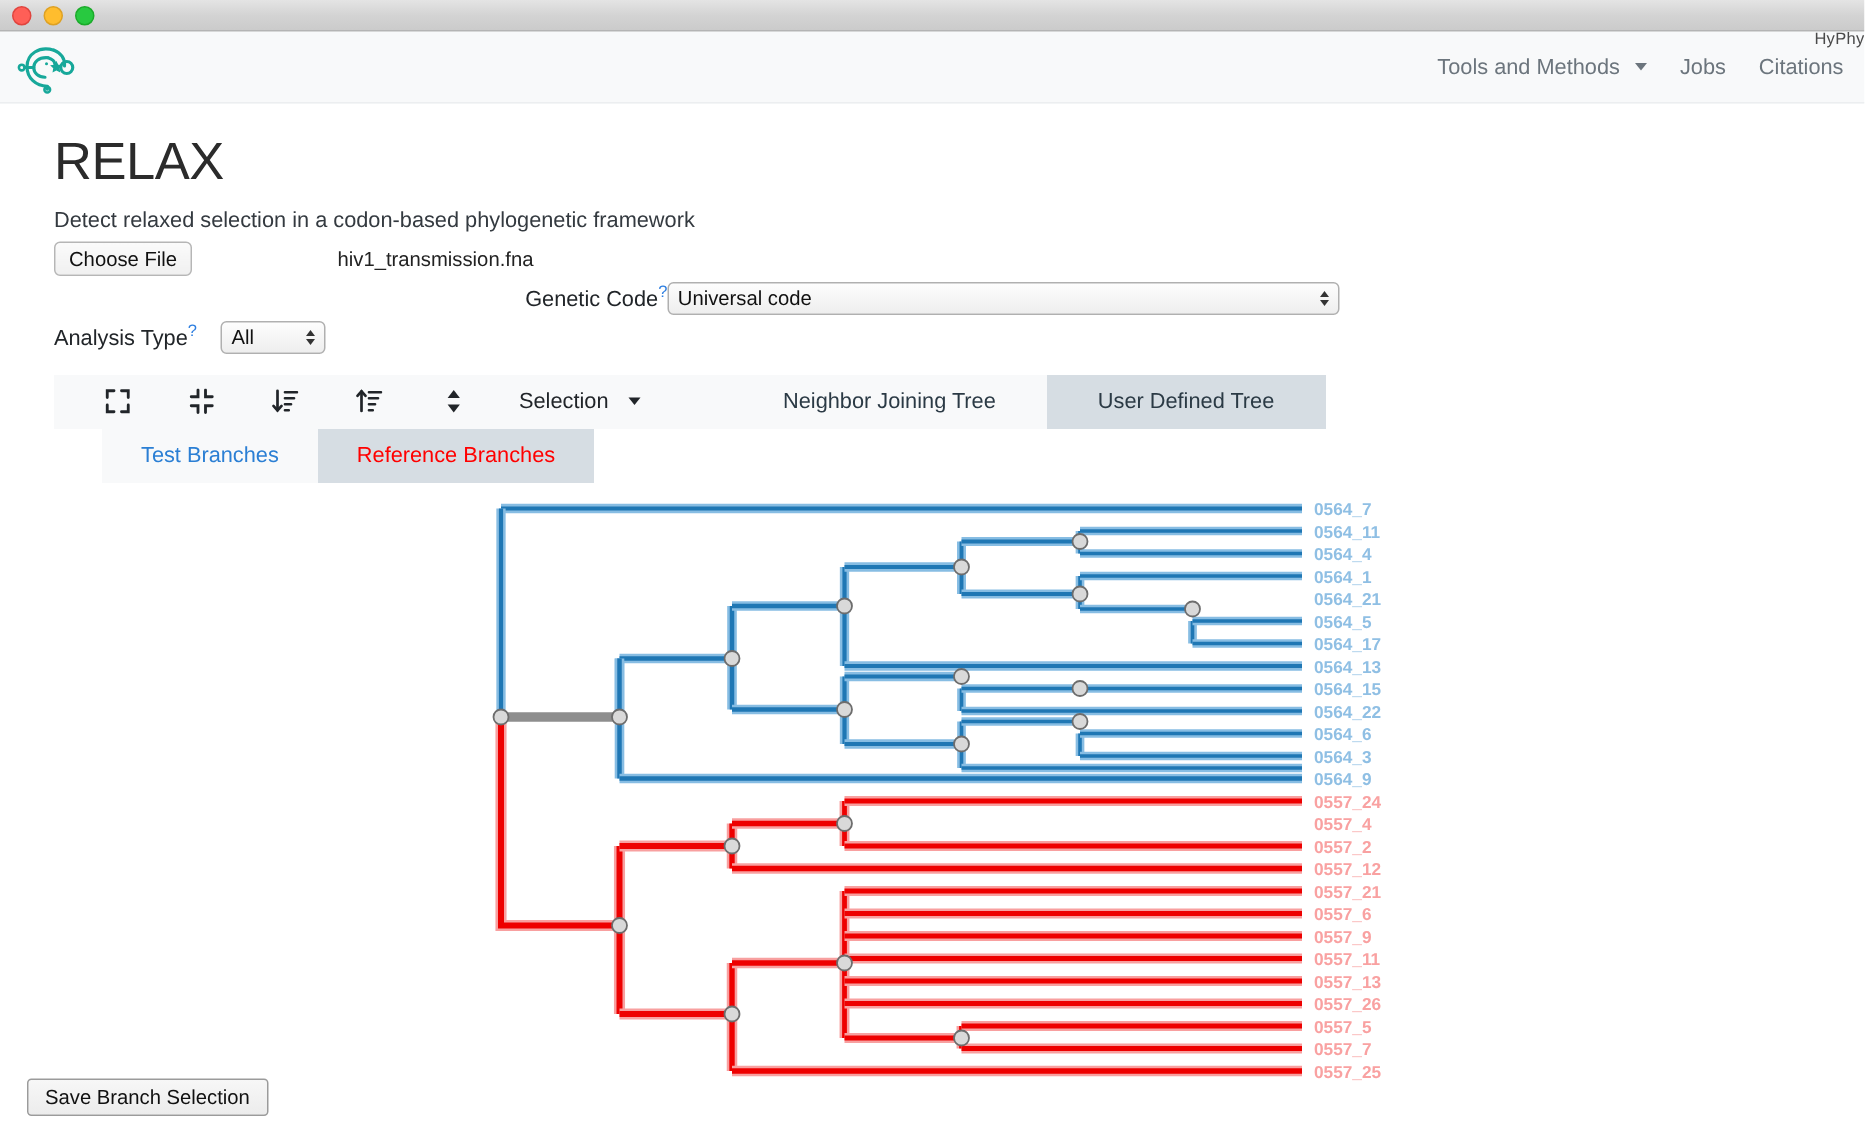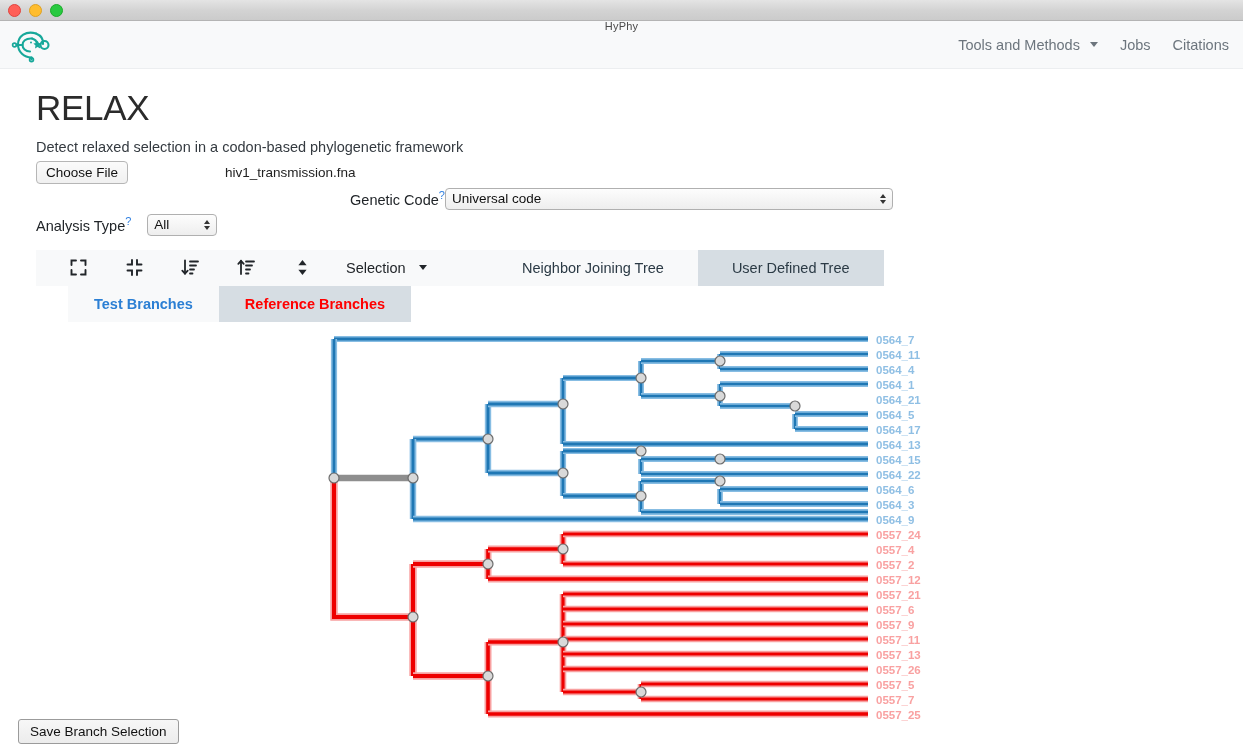--- a/index.html
+++ b/index.html
@@ -17,21 +17,21 @@
     background:linear-gradient(180deg,#e4e4e4 0%,#d3d3d3 52%,#cbcbcb 100%);
     border-bottom:1px solid #b4b4b4;
     display:flex;align-items:center;
   }
   .traffic{display:flex;gap:8px;margin-left:8px;}
   .dot{width:11px;height:11px;border-radius:50%;display:block;}
   .dot.red{background:#ff5f57;border:1px solid #e0443e;}
   .dot.yellow{background:#ffbd2e;border:1px solid #dea123;}
   .dot.green{background:#28c940;border:1px solid #1aab29;}
   .win-title{
-    position:absolute;left:0;right:0;text-align:center;
+    position:absolute;left:0;right:0;text-align:right;
     font-size:11px;color:#4a4a4a;letter-spacing:.2px;margin-top:32px;
   }
 
   
   .navbar{
     height:48px;background:#f8f9fa;border-bottom:1px solid #eceef0;
     display:flex;align-items:center;justify-content:space-between;
     padding:0 14px 0 10px;box-sizing:border-box;
   }
   .logo{width:44px;height:36px;display:block;}
@@ -108,21 +108,21 @@
   }
   .seldrop .caret{border-top-color:#212529;}
 
   .treetabs{display:flex;}
   .ttab{
     height:36px;padding:0 34px;display:flex;align-items:center;justify-content:center;
     font-size:14.5px;color:#2b3a45;background:#f8f9fa;cursor:pointer;white-space:nowrap;
   }
   .ttab.active{background:#d6dde3;}
 
-  .branchtabs{display:flex;margin-left:32px;font-weight:bold;}
+  .branchtabs{display:flex;margin-left:32px;}
   .btab{
     height:36px;padding:0 26px;display:flex;align-items:center;justify-content:center;
     font-size:14.5px;background:#f8f9fa;cursor:pointer;white-space:nowrap;
   }
   .btab.test{color:#2b7fd4;}
   .btab.ref{color:#ff0000;}
   .btab.active{background:#d6dde3;}
 
   
   .treewrap{position:relative;width:1243px;height:404px;margin-top:6px;}

